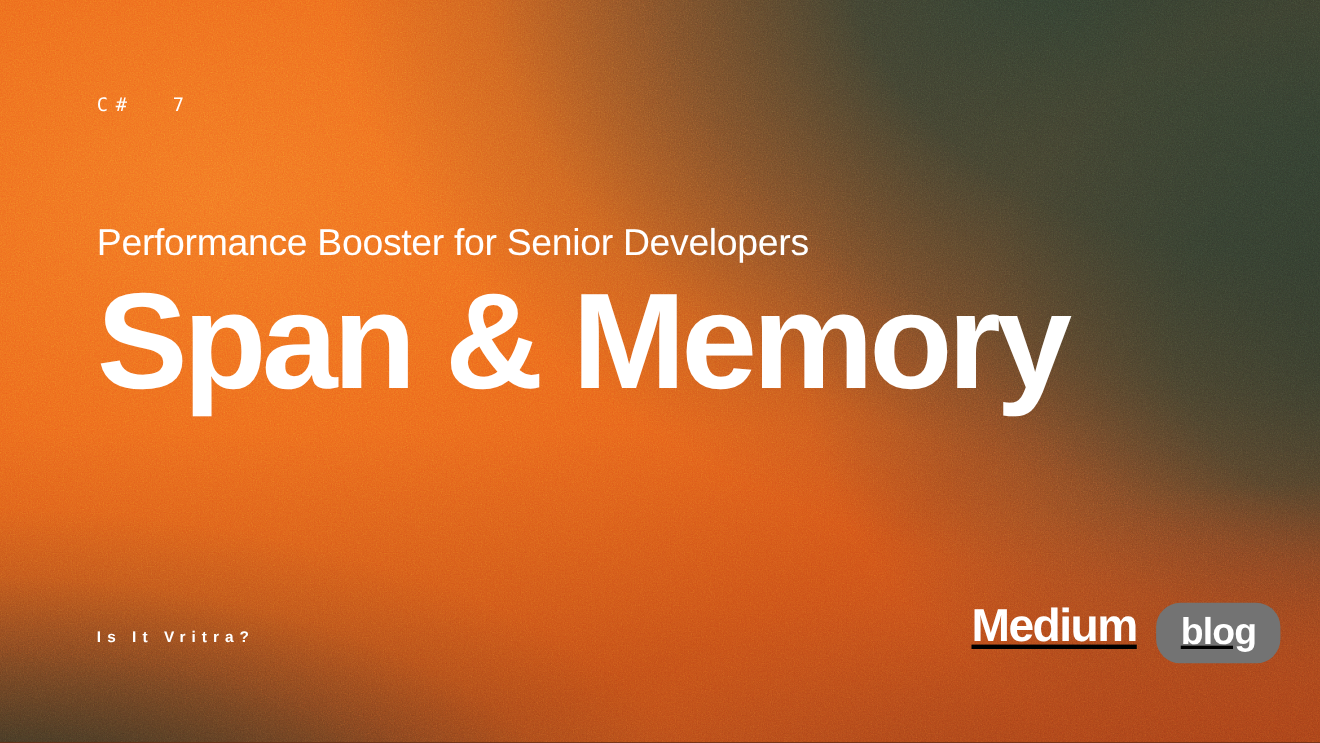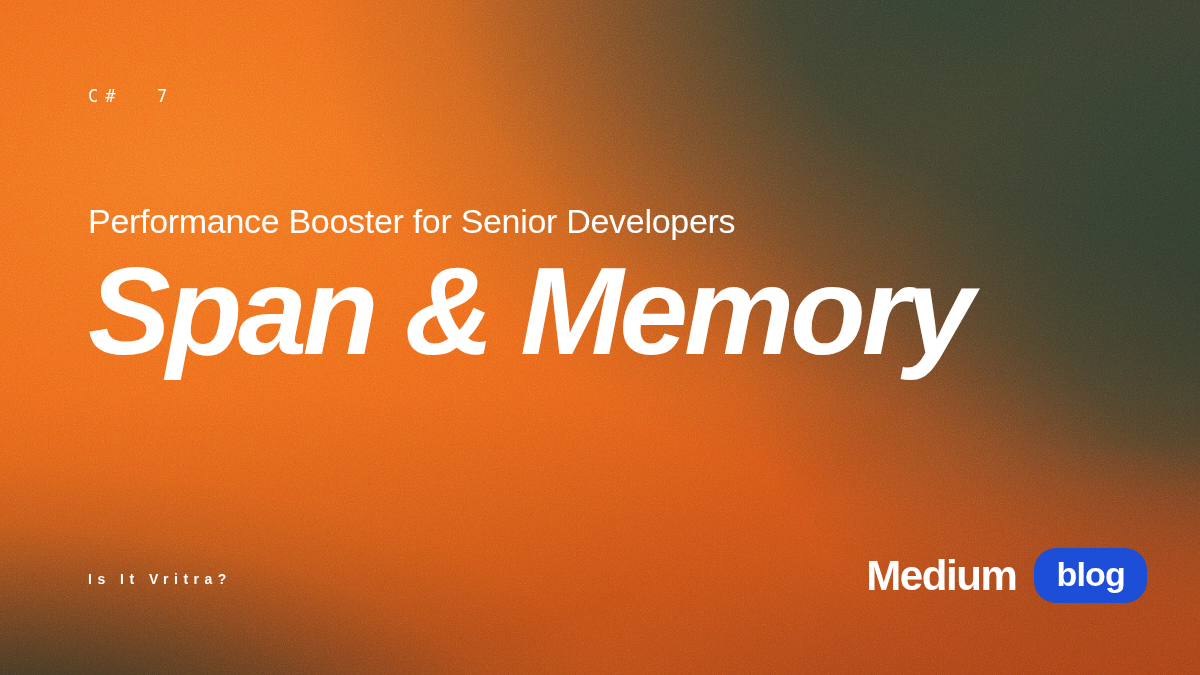--- a/index.html
+++ b/index.html
@@ -159,57 +159,56 @@
 
   .headline {
     color: #FFFFFF;
     font-family: "Liberation Sans", sans-serif;
     font-size: 124px;
     font-weight: 700;
     letter-spacing: -4.2px;
     line-height: 1.02;
     margin: 8px 0 0 0;
     white-space: nowrap;
-    font-style: italic;
   }
 
   .kicker {
     position: absolute;
     left: 88px;
     top: 572px;
     color: #FFFFFF;
     font-family: "Liberation Sans", sans-serif;
     font-size: 14px;
     font-weight: 700;
     letter-spacing: 5.5px;
     white-space: pre;
     line-height: 1;
   }
 
   
   .brand {
     position: absolute;
-    right: 53px;
+    right: 36px;
     bottom: 72px;
     display: flex;
-    align-items: center;
     gap: 18px;
+    text-decoration: underline;
   }
 
   .brand-wordmark {
     color: #FFFFFF;
     font-family: "Liberation Sans", sans-serif;
     font-size: 42px;
     font-weight: 700;
     letter-spacing: -1.4px;
     line-height: 1;
   }
 
   .brand-pill {
-    background: #1d4ed8;
+    background: #737373;
     color: #FFFFFF;
     font-family: "Liberation Sans", sans-serif;
     font-size: 34px;
     font-weight: 700;
     letter-spacing: -0.8px;
     line-height: 1;
     padding: 9px 22px 12px 22px;
     border-radius: 22px;
     display: inline-block;
   }

